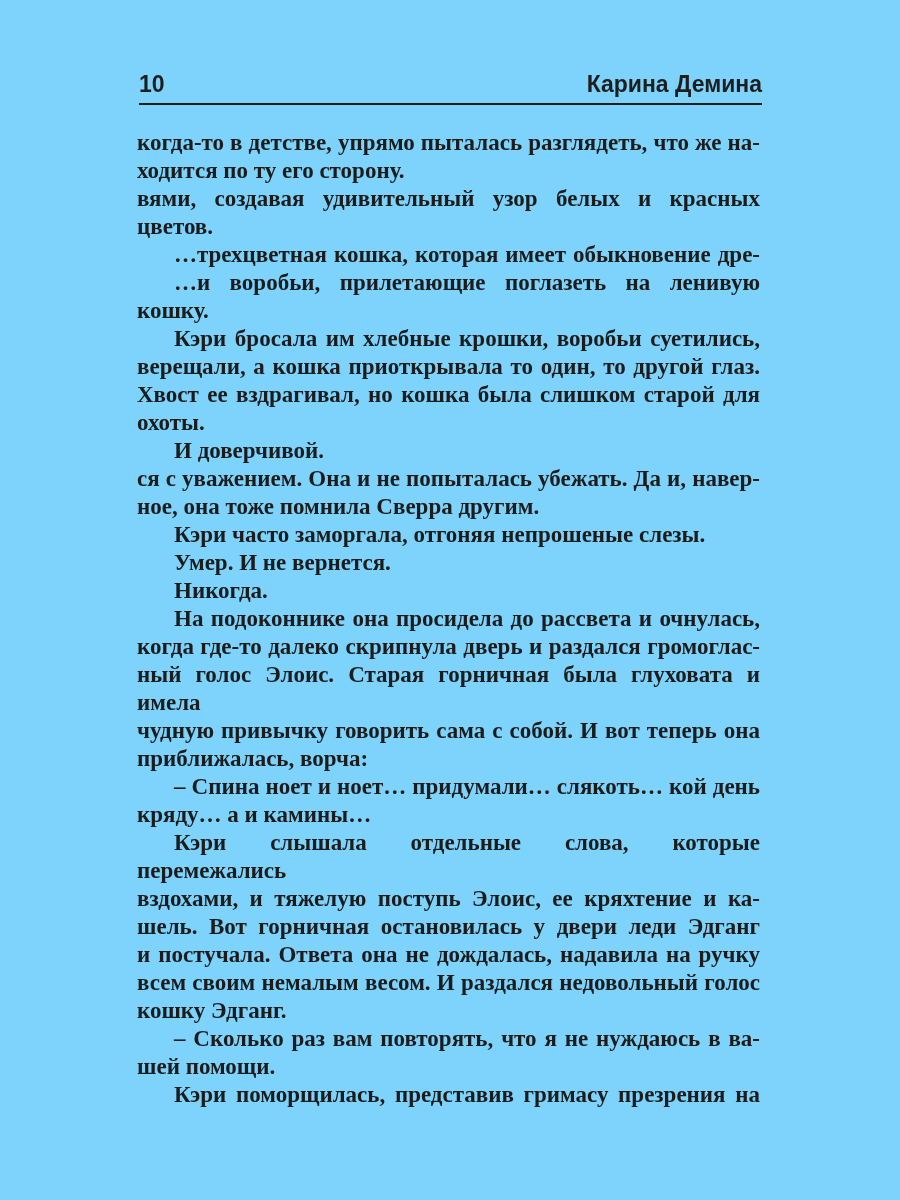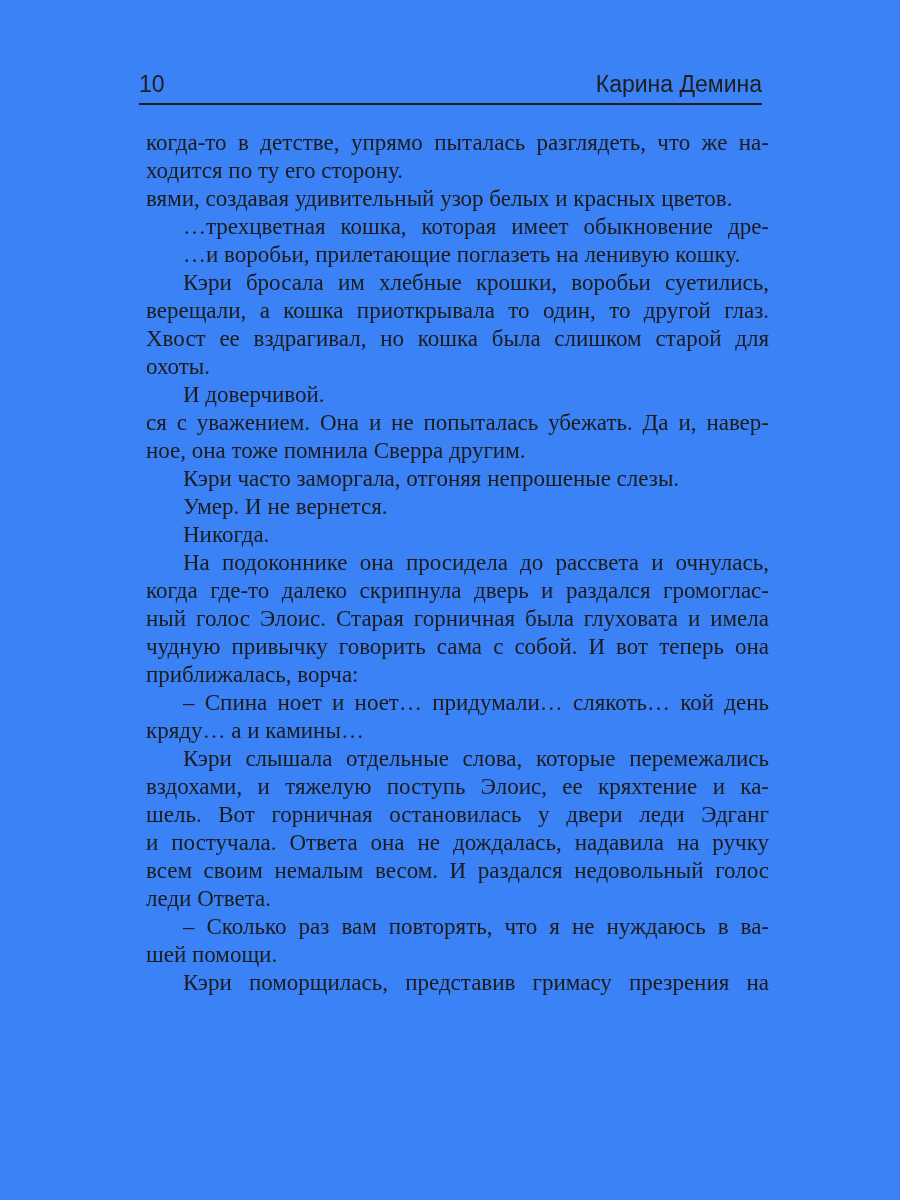--- a/index.html
+++ b/index.html
@@ -10,41 +10,42 @@
     width: 900px;
     height: 1200px;
     position: relative;
     background: #ffffff;
     overflow: hidden;
     font-family: "Liberation Serif", "DejaVu Serif", serif;
   }
   .book-page {
     position: absolute;
     inset: 0;
-    background: #3b82f6;
+    background: #7dd3fc;
+    font-weight: bold;
   }
   .running-header {
     position: absolute;
     left: 139px;
     top: 70px;
     width: 623px;
     height: 35px;
     box-sizing: border-box;
     border-bottom: 2px solid #1e1e1e;
     display: flex;
     justify-content: space-between;
     align-items: flex-end;
     padding-bottom: 5px;
     font-family: "Liberation Sans", "DejaVu Sans", sans-serif;
     font-size: 23px;
     color: #1e1e1e;
   }
   .text-block {
     position: absolute;
-    left: 146px;
+    left: 137px;
     top: 129px;
     width: 623px;
     font-size: 23px;
     line-height: 28px;
     color: #1c1c1c;
   }
   .line {
     text-align: justify;
     text-align-last: justify;
     white-space: normal;
@@ -87,19 +88,19 @@
       <div class="line">ный голос Элоис. Старая горничная была глуховата и имела</div>
       <div class="line">чудную привычку говорить сама с собой. И вот теперь она</div>
       <div class="line para-end">приближалась, ворча:</div>
       <div class="line indent">– Спина ноет и ноет… придумали… слякоть… кой день</div>
       <div class="line para-end">кряду… а и камины…</div>
       <div class="line indent">Кэри слышала отдельные слова, которые перемежались</div>
       <div class="line">вздохами, и тяжелую поступь Элоис, ее кряхтение и ка-</div>
       <div class="line">шель. Вот горничная остановилась у двери леди Эдганг</div>
       <div class="line">и постучала. Ответа она не дождалась, надавила на ручку</div>
       <div class="line">всем своим немалым весом. И раздался недовольный голос</div>
-      <div class="line para-end">леди Ответа.</div>
+      <div class="line para-end">кошку Эдганг.</div>
       <div class="line indent">– Сколько раз вам повторять, что я не нуждаюсь в ва-</div>
       <div class="line para-end">шей помощи.</div>
       <div class="line indent">Кэри поморщилась, представив гримасу презрения на</div>
     </div>
 
 </div>
 
 </body></html>

